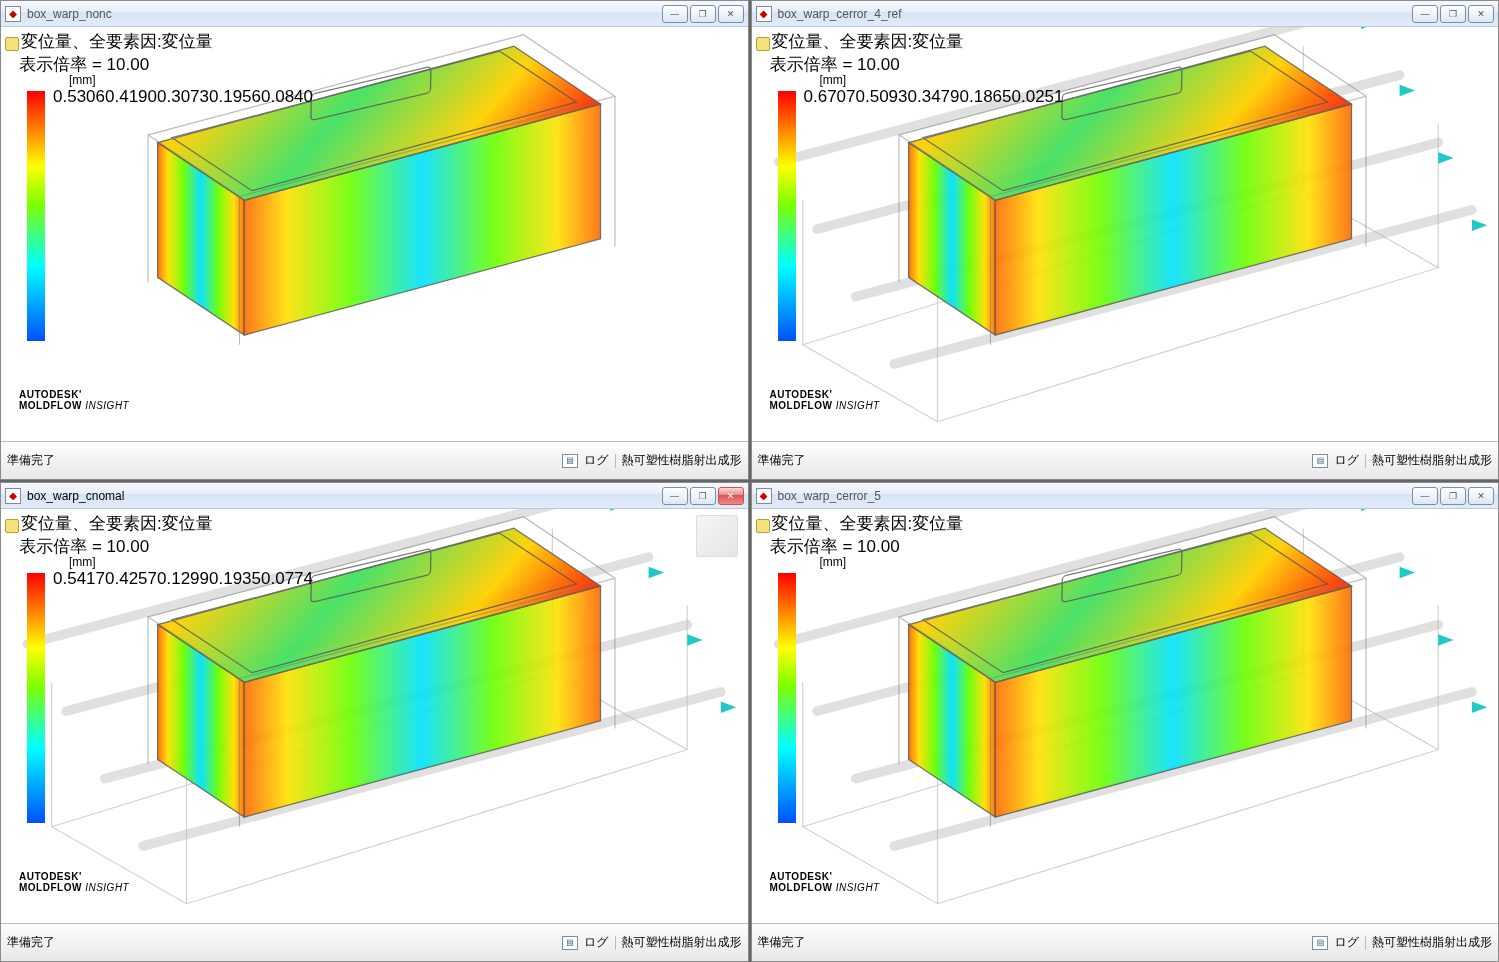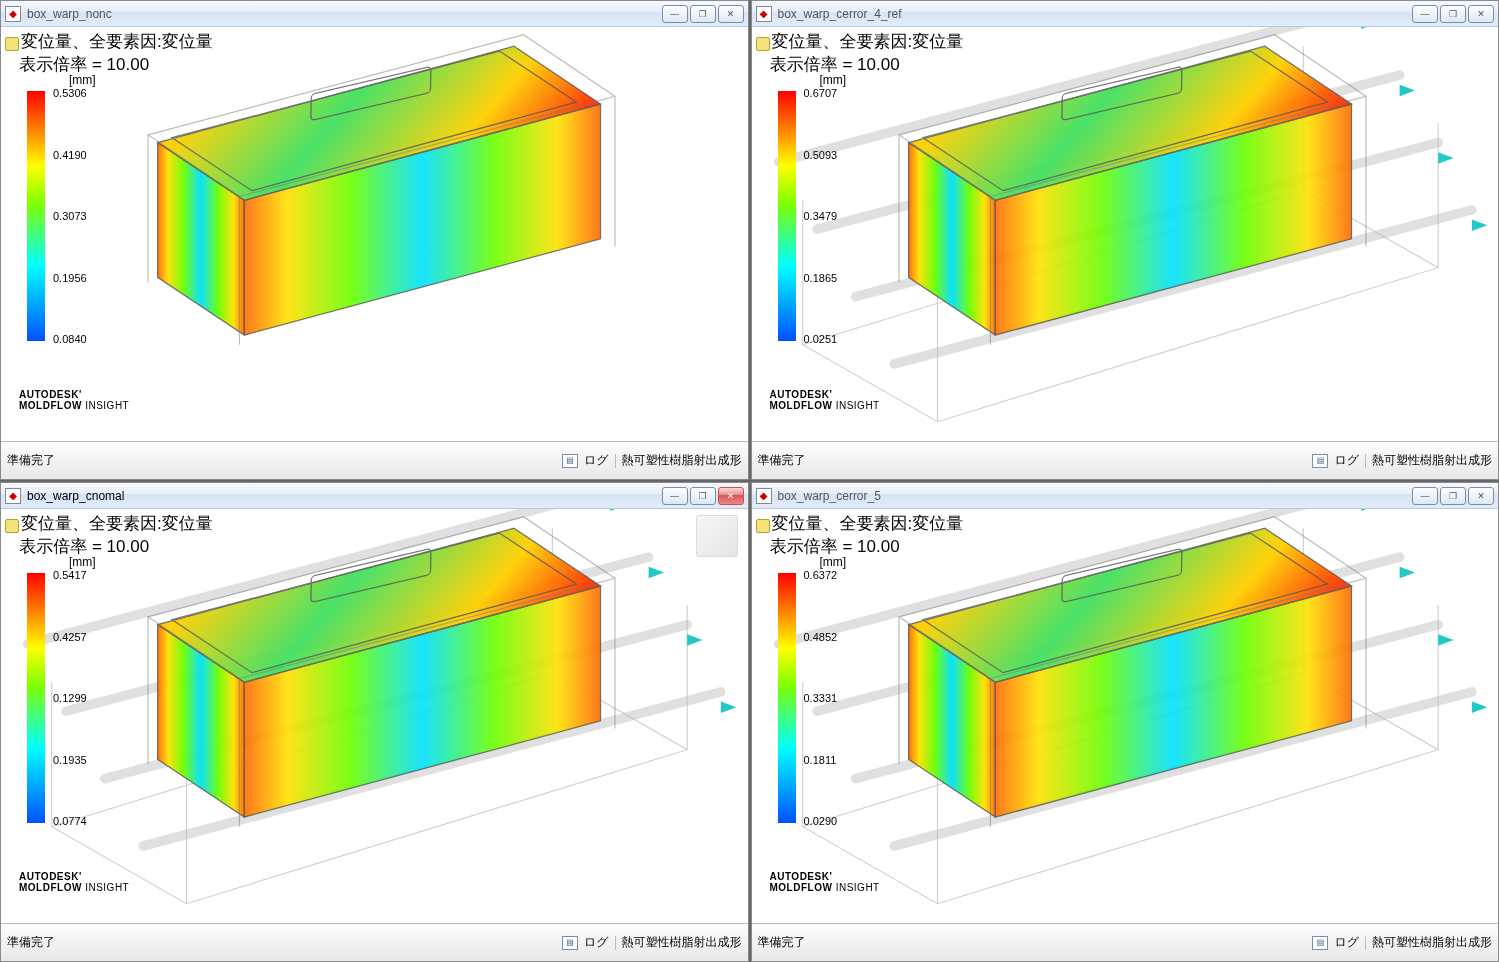--- a/index.html
+++ b/index.html
@@ -105,36 +105,35 @@
       #00ffff 70%,
       #0050ff 100%);
     border: none;
   }
   .legend-ticks {
     position: absolute;
     left: 52px;
     top: 60px;
     height: 258px;
     display: flex;
-    flex-direction: column;
     justify-content: space-between;
-    font-size: 11px;
+    font-size: 17px;
     color: #000;
   }
   .brand {
     position: absolute;
     left: 18px;
     bottom: 30px;
     font-size: 10px;
     letter-spacing: 0.5px;
     color: #000;
   }
   .brand .line1 { font-weight: 700; }
   .brand .line2 { font-weight: 700; }
-  .brand .line2 .thin { font-weight: 400; }
+  .brand .line2 .thin { font-weight: 400; font-style: italic; }
   .statusbar {
     height: 38px;
     background: linear-gradient(to bottom, #fdfdfd, #e8e8e8);
     border-top: 1px solid #bbb;
     display: flex;
     align-items: center;
     font-size: 12px;
     padding: 0 6px;
     gap: 6px;
   }
@@ -506,27 +505,20 @@
         <line x1="625" y1="72" x2="625" y2="228"></line>
       </g>
     </g>
   </svg>
       <div class="overlay-text">
         <span class="lock"></span><span>変位量、全要素因:変位量</span><br>
         &nbsp;&nbsp;&nbsp;<span>表示倍率 = 10.00</span>
       </div>
       <div class="unit-label">[mm]</div>
       <div class="legend"></div>
-      <div class="legend-ticks">
-        <div>0.6372</div>
-          <div>0.4852</div>
-          <div>0.3331</div>
-          <div>0.1811</div>
-          <div>0.0290</div>
-      </div>
       <div class="brand">
         <div class="line1">AUTODESK'</div>
         <div class="line2"><span>MOLDFLOW</span><span class="thin">&nbsp;</span><span class="thin">INSIGHT</span></div>
       </div>
 
     </div>
     <div class="statusbar">
       <div class="status-left">準備完了</div>
       <span class="status-icon">▤</span>
       <span>ログ</span>

